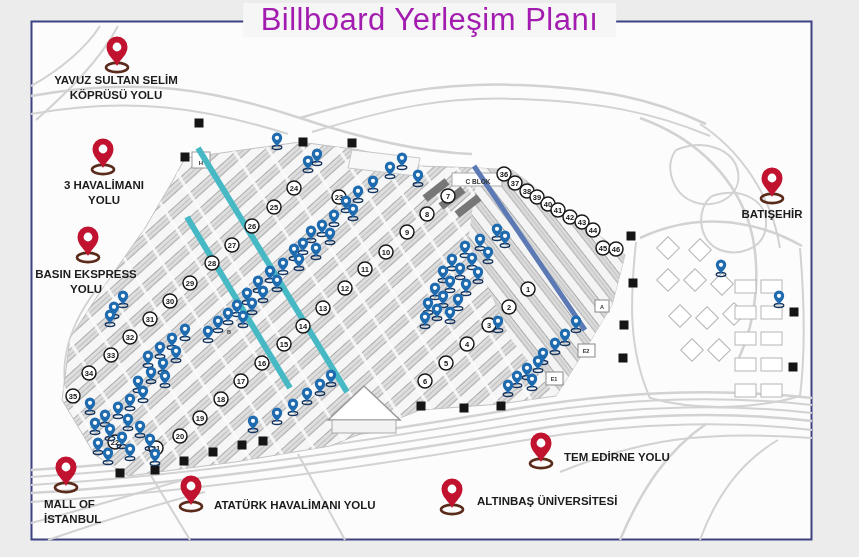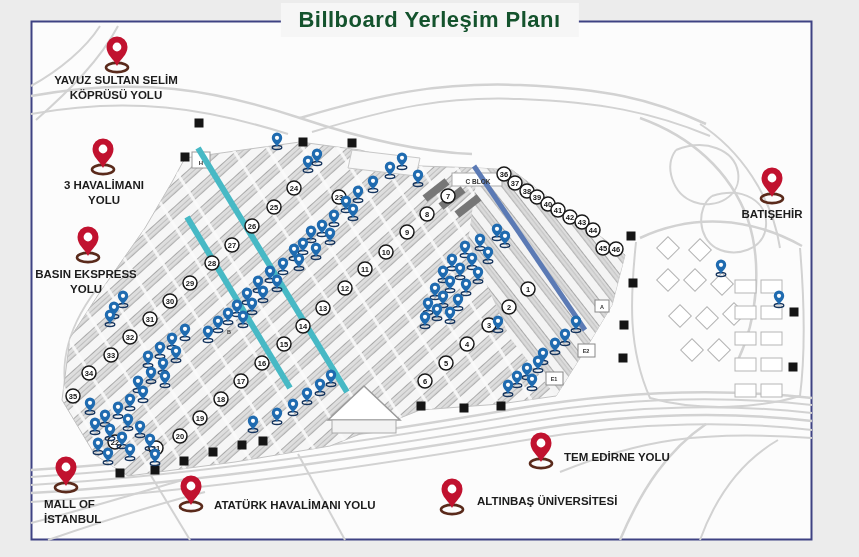--- a/index.html
+++ b/index.html
@@ -2,22 +2,22 @@
 <html><head>
 <meta charset="utf-8">
 <style>
   html,body{margin:0;padding:0;}
   body{background:#e4e4e4;font-family:"Liberation Sans", sans-serif;}
   #canvas{position:relative;width:859px;height:557px;background:#ececec;overflow:hidden;}
   #map-svg{position:absolute;left:0;top:0;}
   #page-title{
     position:absolute;top:3px;left:50%;transform:translateX(-50%);
     background:#f6f6f6;padding:0 18px;
-    font-size:22px;font-weight:700;letter-spacing:0.5px;
-    color:#14532d;white-space:nowrap;line-height:34px;z-index:5;
+    font-size:31px;font-weight:400;letter-spacing:0.5px;
+    color:#a21caf;white-space:nowrap;line-height:34px;z-index:5;
   }
 </style>
 </head>
 <body>
 
 <div id="canvas">
   <svg id="map-svg" width="859" height="557" viewBox="0 0 859 557">
       <defs>
     <pattern id="rowsMain" patternUnits="userSpaceOnUse" width="18" height="18" patternTransform="rotate(-42)">
       <rect width="18" height="18" fill="#f6f6f6"></rect>

